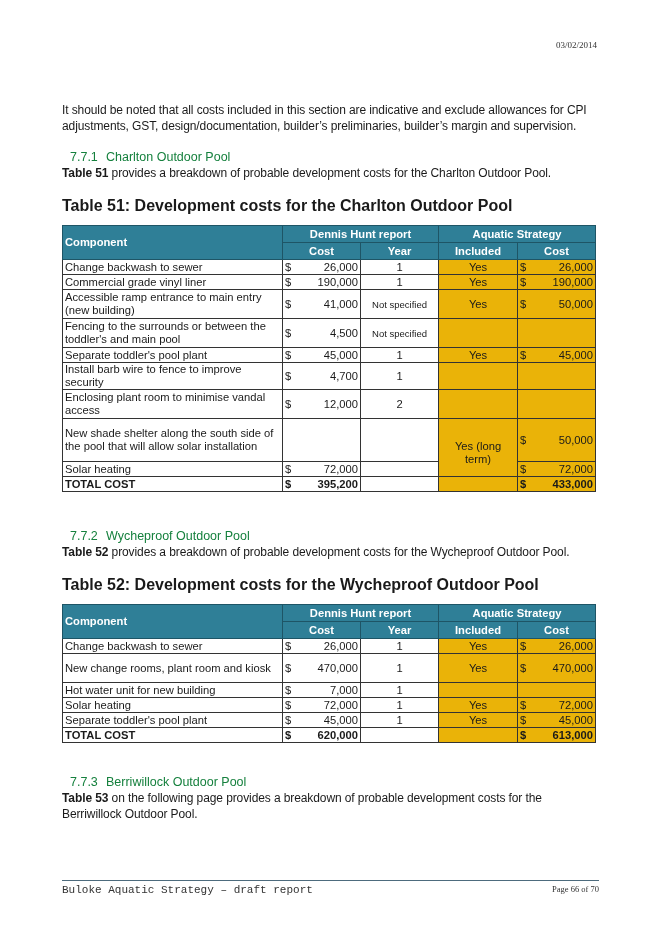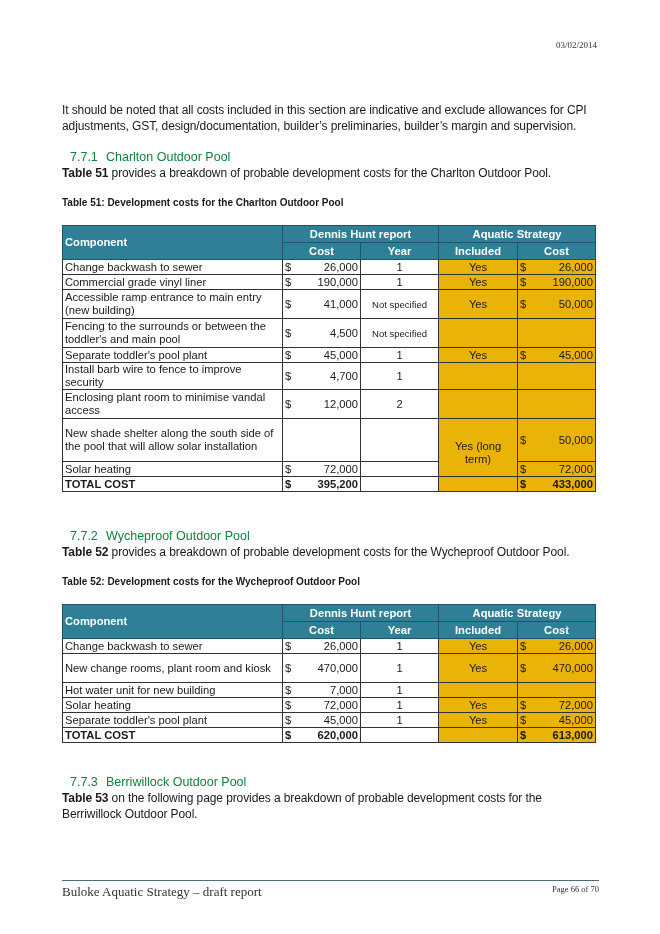--- a/index.html
+++ b/index.html
@@ -3,35 +3,35 @@
 <meta charset="utf-8">
 <style>
   html, body { margin: 0; padding: 0; background: #ffffff; }
   body { width: 660px; height: 934px; position: relative; overflow: hidden;
          font-family: "Liberation Sans", sans-serif; color: #1a1a1a; }
   .date { position: absolute; top: 40px; right: 63px; font-family: "Liberation Serif", serif; font-size: 9px; color: #333; }
   .content { position: absolute; left: 62px; top: 0; width: 536px; }
   .para { font-size: 12px; line-height: 16px; margin: 0; letter-spacing: -0.1px; }
   .h3 { font-size: 12.5px; font-weight: normal; margin: 8px; color: #15803d; }
   .h3 .num { display: inline-block; width: 36px; }
-  .caption { font-size: 10px; font-weight: bold; margin: 0; }
+  .caption { font-size: 16px; font-weight: bold; margin: 0; }
   b { font-weight: bold; }
 
   table.cost { border-collapse: collapse; width: 533px; font-size: 11.2px; table-layout: fixed; }
   table.cost td, table.cost th { border: 1px solid #333; padding: 0 2px; line-height: 13px; }
   table.cost th { background: #2f7f97; color: #ffffff; font-weight: bold; text-align: center; height: 16px; border-color: #1e5566; }
   table.cost th.comp { text-align: left; }
   .dollar { display: flex; justify-content: space-between; }
   .c { text-align: center; }
   .blue { background: #eab308; }
   .small { font-size: 9.5px; }
   .total td { font-weight: bold; }
 
   .footer-line { position: absolute; left: 62px; width: 537px; top: 880px; height: 1px; background: #4d6b7d; }
-  .footer-left { position: absolute; left: 62px; top: 884px; font-family: Liberation Serif, serif; font-size: 13px; color: #333; }
+  .footer-left { position: absolute; left: 62px; top: 884px; font-family: Liberation Mono, monospace; font-size: 11px; color: #333; }
   .footer-right { position: absolute; right: 61px; top: 884px; font-family: "Liberation Serif", serif; font-size: 8.5px; color: #333; }
 </style>
 </head>
 <body>
 
 <div class="date">03/02/2014</div>
 
 <div class="content">
   <p class="para" style="position:absolute; top:102px; width:536px;">It should be noted that all costs included in this section are indicative and exclude allowances for CPI adjustments, GST, design/documentation, builder’s preliminaries, builder’s margin and supervision.</p>
 

